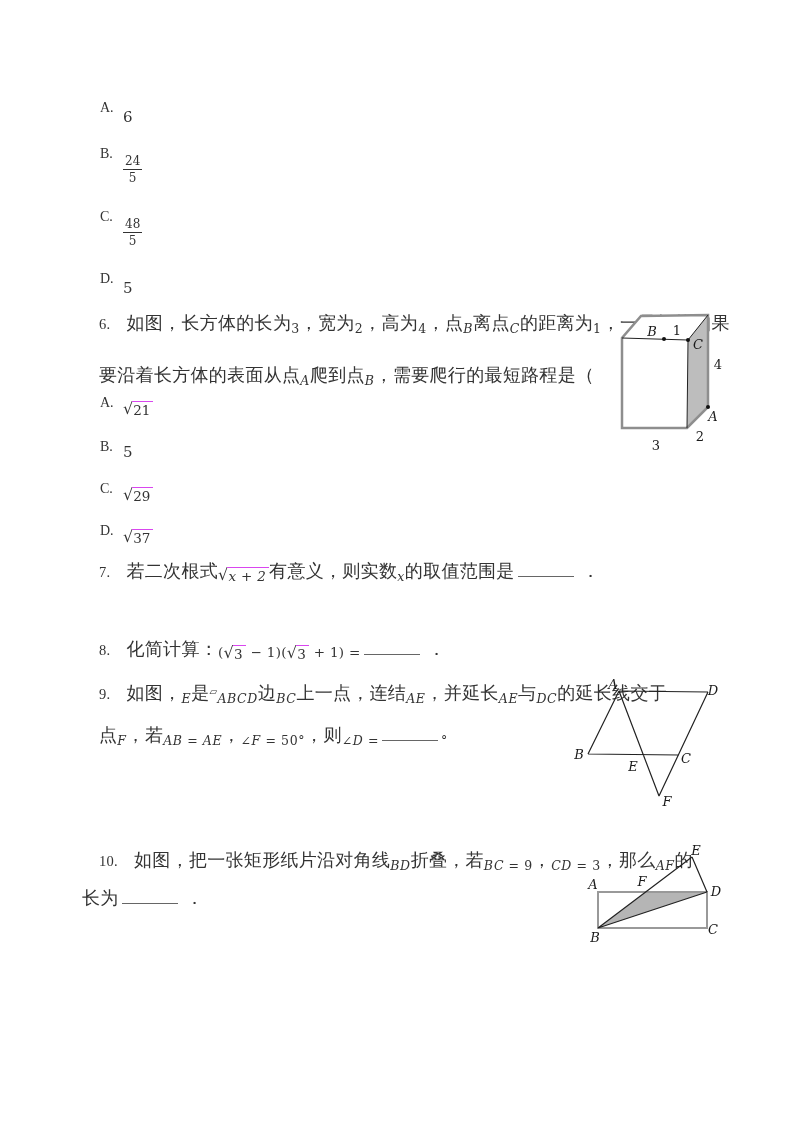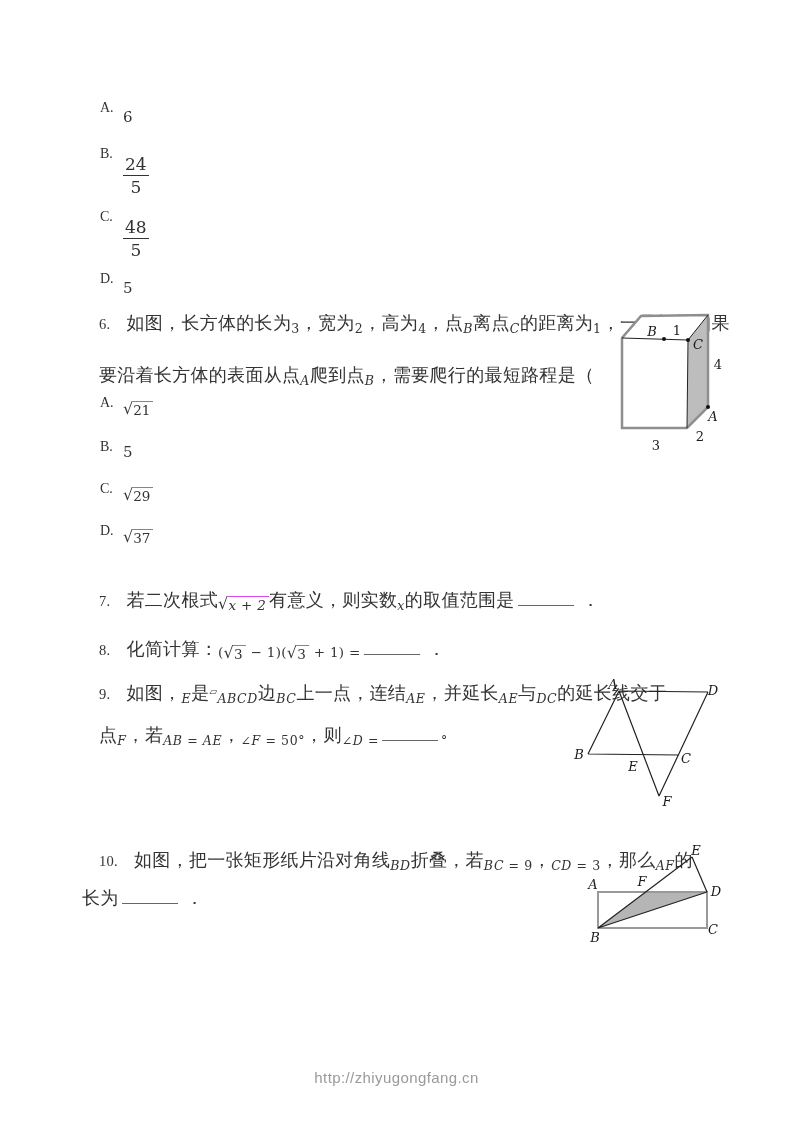--- a/index.html
+++ b/index.html
@@ -23,21 +23,21 @@
   .p-m   { font-size:13.5px; font-family:"DejaVu Serif",serif; position:relative; top:2px; }
   .p-ov  { font-size:15px; font-family:"DejaVu Serif",serif; position:relative; top:4px; }
   .p-blank { display:inline-block; width:56px; height:13px; border-bottom:1px solid #666; margin:0 3px; }
   .p-gap { display:inline-block; width:78px; }
   
   .sqrt { display:inline-flex; align-items:flex-start; position:relative; top:3px; font-size:13.5px; font-family:"DejaVu Serif",serif; }
   .sq-sign { font-size:16px; line-height:1.05; margin-right:-1px; }
   .sq-rad { border-top:1px solid #d946ef; padding:1px 3px 0 1px; line-height:1.15; }
   .sq-rad.it { font-style:italic; }
   
-  .frac { display:inline-block; text-align:center; font-size:17px; line-height:1.2; font-family:"DejaVu Serif",serif; vertical-align:top; }
+  .frac { display:inline-block; text-align:center; font-size:12px; line-height:1.2; font-family:"DejaVu Serif",serif; vertical-align:top; }
   .fr-n { display:block; border-bottom:1px solid #333; padding:0 2px 1px; }
   .fr-d { display:block; padding-top:1px; }
   
   .opt-row { position:absolute; display:flex; align-items:flex-start; }
   .opt-letter { font-size:14px; width:23px; }
   .opt-val { display:inline-block; }
   .opt-val.drop { margin-top:4px; }
   .opt-val.fracdrop { margin-top:8px; }
   
   .fig { position:absolute; }
@@ -113,21 +113,21 @@
   </div>
   <div class="opt-row" style="left:100px; top:523px;">
     <span class="opt-letter">D.</span>
     <span class="opt-val" style="margin-top:2px;"><span class="sqrt">
           <span class="sq-sign">√</span>
           <span class="sq-rad">37</span>
         </span></span>
   </div>
 
 
-  <div class="line" style="left:99px; top:588px;"><span class="p-num">7.</span><span class="p-t">若二次根式</span><span class="sqrt">
+  <div class="line" style="left:99px; top:559px;"><span class="p-num">7.</span><span class="p-t">若二次根式</span><span class="sqrt">
         <span class="sq-sign">√</span>
         <span class="sq-rad it">x + 2</span>
       </span><span class="p-t">有意义，则实数</span><span class="p-si">x</span><span class="p-t">的取值范围是</span><span class="p-blank"></span><span class="p-t"> ．</span></div>
   <div class="line" style="left:99px; top:637px;"><span class="p-num">8.</span><span class="p-t">化简计算：</span><span class="p-m">(</span><span class="sqrt">
         <span class="sq-sign">√</span>
         <span class="sq-rad">3</span>
       </span><span class="p-m"> − 1)(</span><span class="sqrt">
         <span class="sq-sign">√</span>
         <span class="sq-rad">3</span>
       </span><span class="p-m"> + 1) =</span><span class="p-blank"></span><span class="p-t"> ．</span></div>
@@ -153,15 +153,14 @@
     <rect x="13" y="49" width="109" height="36" fill="none" stroke="#999" stroke-width="2"></rect>
     <path d="M13,85 L107,14 M107,14 L122,49 M13,85 L122,49" fill="none" stroke="#222" stroke-width="1.2"></path>
     <text class="it" x="8" y="46" text-anchor="middle">A</text>
     <text class="it" x="57" y="43" text-anchor="middle">F</text>
     <text class="it" x="111" y="12" text-anchor="middle">E</text>
     <text class="it" x="131" y="53" text-anchor="middle">D</text>
     <text class="it" x="10" y="99" text-anchor="middle">B</text>
     <text class="it" x="128" y="91" text-anchor="middle">C</text>
   </svg>
 
-  <div class="footer">http://zhiyugongfang.cn</div>
 
 </div>
 
 </body></html>

